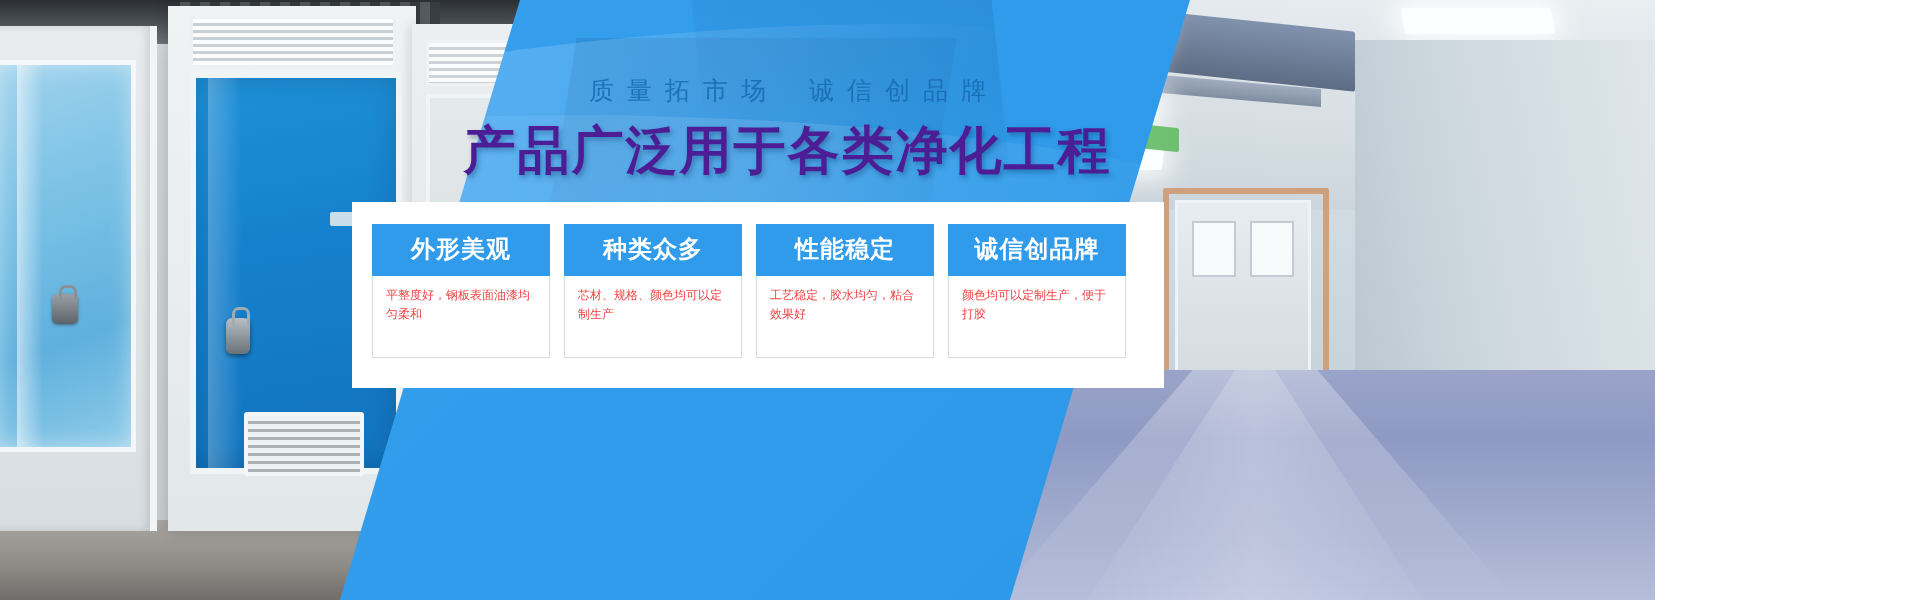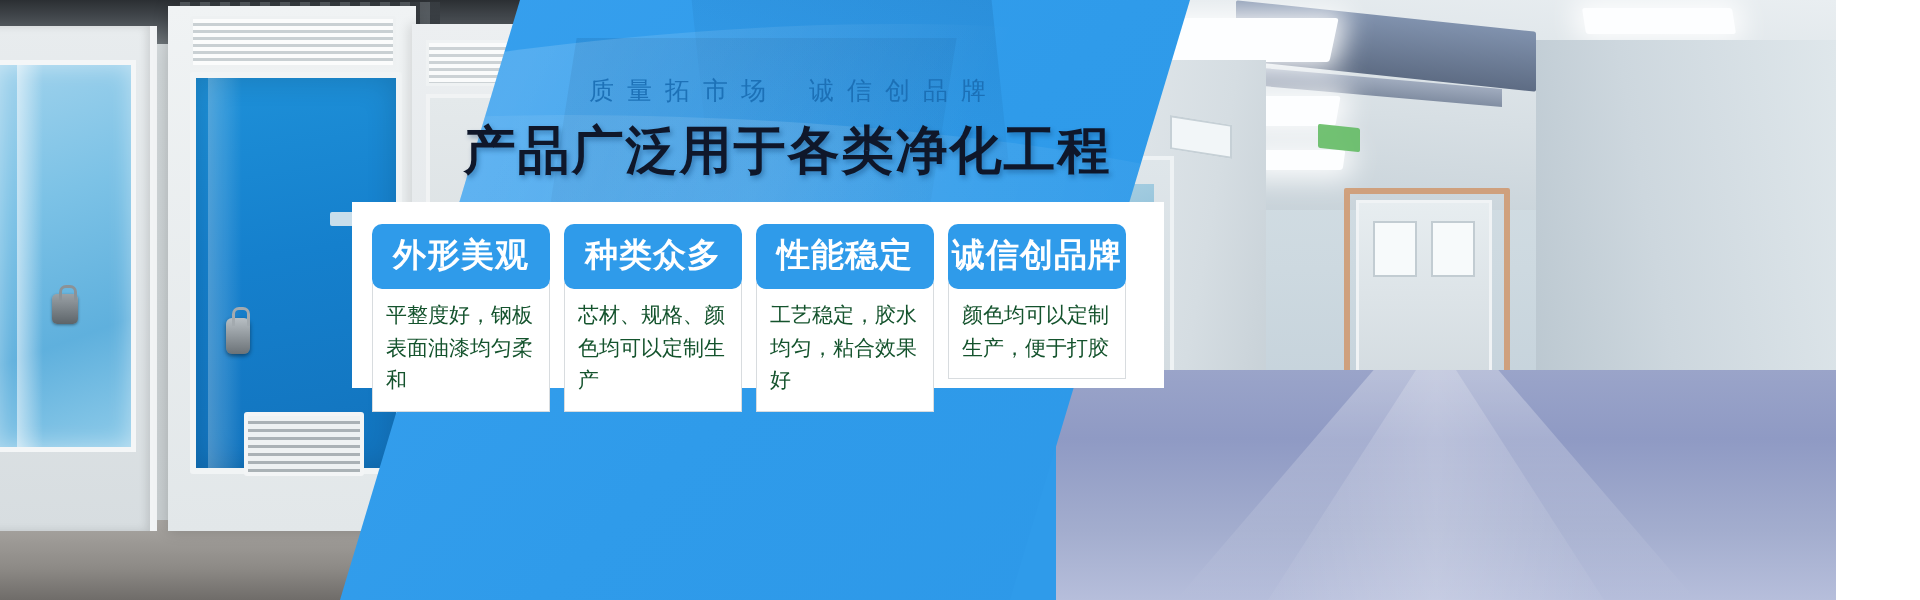--- a/index.html
+++ b/index.html
@@ -1,19 +1,19 @@
 <!DOCTYPE html>
 <html><head>
 <meta charset="utf-8">
 <style>
   html,body{margin:0;padding:0;background:#fff;}
   body{font-family:"Liberation Sans","DejaVu Sans",sans-serif;}
 
   .banner{
-    position:relative;width:1836px;height:600px;overflow:hidden;
+    position:relative;width:1655px;height:600px;overflow:hidden;
     background:#2f9bea;
   }
 
   
   .photo-left{
     position:absolute;left:0;top:0;width:560px;height:600px;overflow:hidden;
     background:linear-gradient(175deg,#dfe3e4 0%,#cfd5d7 12%,#c6ccce 100%);
   }
   .pl-ceiling{
     position:absolute;left:0;top:0;width:560px;height:44px;
@@ -229,48 +229,48 @@
   }
   .tagline{
     position:absolute;left:0;top:74px;width:1575px;text-align:center;
     font-size:25px;letter-spacing:13px;color:#1b6fb5;
     font-family:"DejaVu Sans","Liberation Sans",sans-serif;
     text-indent:13px;opacity:.95;
   }
   .tagline .gap{display:inline-block;width:30px;}
   .headline{
     position:absolute;left:0;top:116px;width:1575px;text-align:center;
-    font-size:52px;font-weight:bold;color:#0f172a;letter-spacing:2px;
+    font-size:52px;font-weight:bold;color:#4c1d95;letter-spacing:2px;
     font-family:"DejaVu Sans","Liberation Sans",sans-serif;
     text-shadow:2px 3px 5px rgba(10,60,110,.40);
   }
 
   
   .card-panel{
     position:absolute;left:352px;top:202px;width:812px;height:186px;
     background:#ffffff;
     display:flex;align-items:flex-start;
     padding:22px 20px;box-sizing:border-box;
     gap:14px;
   }
   .card{
     width:178px;background:#ffffff;
     display:flex;flex-direction:column;
   }
   .card-head{
-    background:#2f9bea;border-radius:10px;
-    color:#fff;font-size:33px;font-weight:bold;
+    background:#2f9bea;border-radius:0;
+    color:#fff;font-size:24px;font-weight:bold;
     font-family:"DejaVu Sans","Liberation Sans",sans-serif;
     text-align:center;padding:9px 0 11px;letter-spacing:1px;
     position:relative;z-index:2;
   }
   .card-body{
     border:1px solid #d8dcdf;border-top:none;
     margin-top:-6px;padding:16px 13px 14px;
-    font-size:21px;line-height:1.55;color:#14532d;
+    font-size:12px;line-height:1.55;color:#ef4444;
     font-family:"DejaVu Sans","Liberation Sans",sans-serif;
     min-height:88px;box-sizing:border-box;
   }
 </style>
 </head>
 <body>
 
 <div class="banner">
 
   <div class="photo-left">

